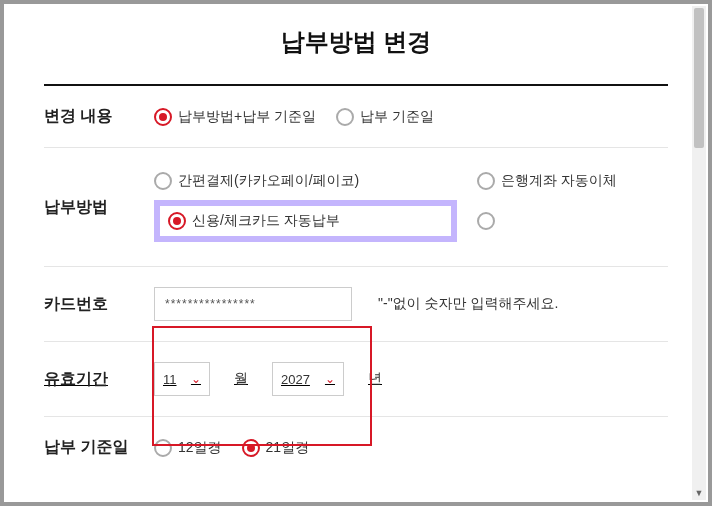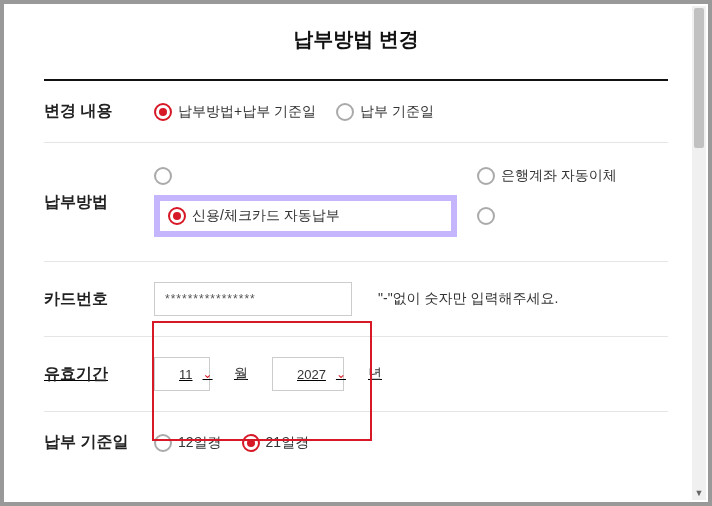--- a/index.html
+++ b/index.html
@@ -14,21 +14,21 @@
       background: #fff;
       height: 100%;
       position: relative;
       overflow: hidden;
     }
     .header {
       padding: 22px 0 16px 0;
       text-align: center;
     }
     .header h1 {
-      font-size: 20px;
+      font-size: 24px;
       font-weight: 700;
       color: #111;
     }
     .divider {
       border: none;
       border-top: 2px solid #111;
       margin: 10px 40px 0 40px;
     }
     .row {
       display: flex;
@@ -106,21 +106,21 @@
       letter-spacing: 1px;
     }
     .hint {
       font-size: 14px;
       color: #333;
       margin-left: 6px;
     }
     .select {
       border: 1px solid #ccc;
       height: 34px;
-      padding: 0 24px;
+      padding: 0 8px;
       background: #fff;
       display: inline-flex;
       align-items: center;
       gap: 10px;
       cursor: pointer;
       font-size: 13px;
       color: #333;
     }
     .select .chev {
       color: #d71826;
@@ -190,20 +190,21 @@
         <span>납부 기준일</span>
       </div>
     </div>
   </div>
 
   <div class="row tall">
     <div class="label">납부방법</div>
     <div class="content method-grid">
       <div class="radio-item">
         <span class="radio-circle"></span>
+        <span>간편결제(카카오페이/페이코)</span>
       </div>
       <div class="radio-item">
         <span class="radio-circle"></span>
         <span>은행계좌 자동이체</span>
       </div>
       <div class="highlight-box radio-item">
         <span class="radio-circle selected"></span>
         <span>신용/체크카드 자동납부</span>
       </div>
       <div class="radio-item">

